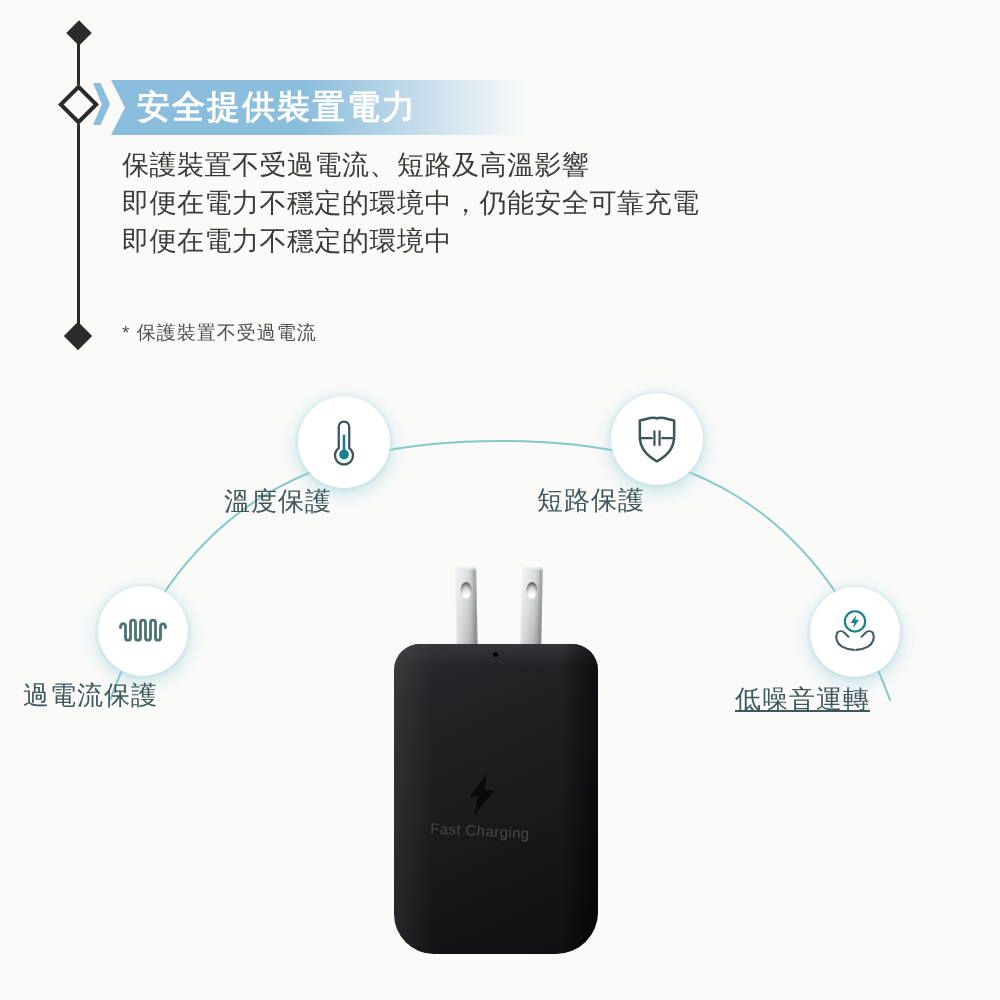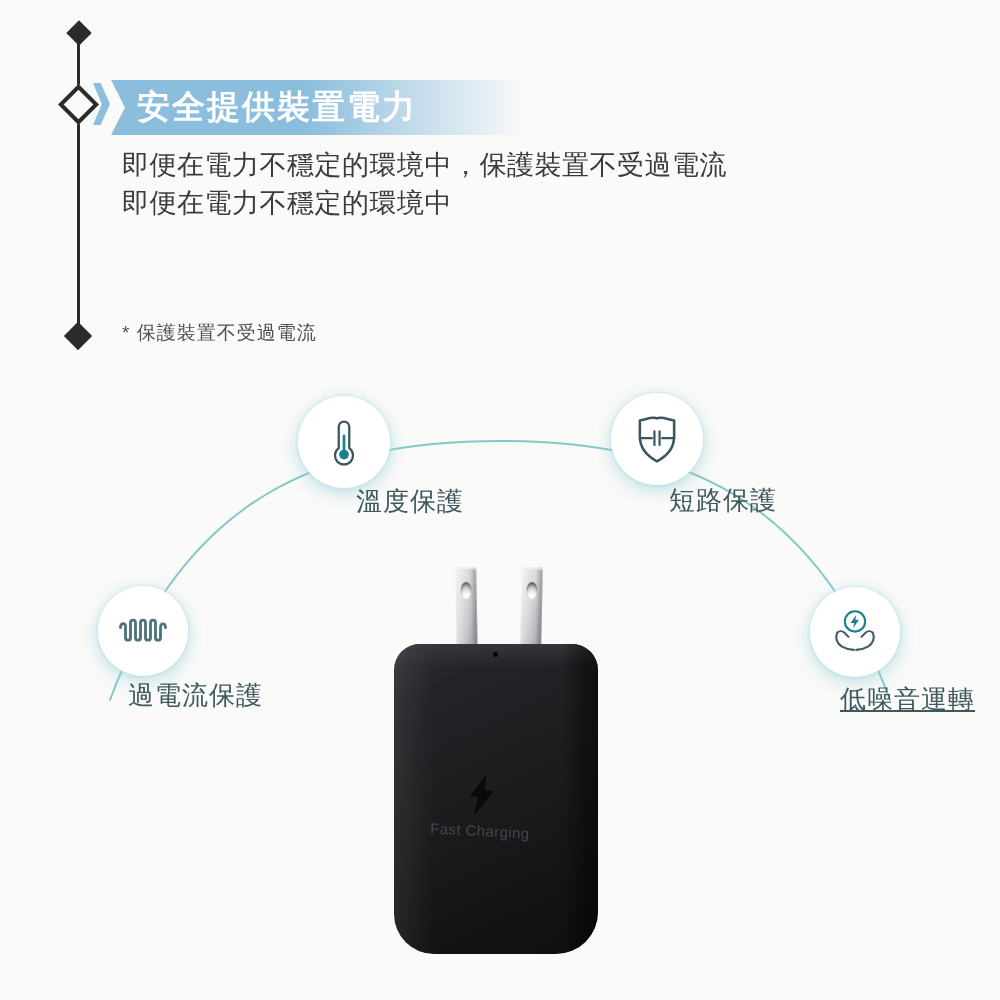--- a/index.html
+++ b/index.html
@@ -57,21 +57,21 @@
     position: absolute; z-index: 2; border-radius: 50%; background: #ffffff;
     box-shadow: 0 5px 18px rgba(150,205,215,0.60), 0 0 4px rgba(195,228,235,0.85);
     display: flex; align-items: center; justify-content: center;
   }
   .fc-temp   { left: 298px; top: 396px; width: 92px; height: 92px; }
   .fc-shield { left: 611px; top: 393px; width: 92px; height: 92px; }
   .fc-wave   { left:  98px; top: 586px; width: 90px; height: 90px; }
   .fc-hands  { left: 810px; top: 587px; width: 90px; height: 90px; }
 
   .feature-label {
-    position: absolute; z-index: 2; width: 240px; text-align: right;
+    position: absolute; z-index: 2; width: 240px; text-align: left;
     font-size: 26px; font-weight: 500; color: #3e585d; letter-spacing: 1px;
   }
   .fl-temp   { left: 224px; top: 484px; }
   .fl-shield { left: 537px; top: 483px; }
   .fl-wave   { left:  23px; top: 678px; }
   .fl-hands  { left: 735px; top: 682px; text-decoration: underline; }
 
   
   .prong {
     position: absolute; z-index: 2; width: 21px; height: 86px; top: 567px;
@@ -127,21 +127,22 @@
   <div class="diamond filled-top"></div>
   <div class="diamond outline-mid"></div>
   <div class="diamond filled-bot"></div>
 
   <div class="banner-chevron"></div>
   <div class="banner">
     <h1>安全提供裝置電力</h1>
   </div>
 
   <div class="body-text">
-    <p>即便在電力不穩定的環境中，保護裝置不受過電流</p>
+    <p>保護裝置不受過電流、短路及高溫影響</p>
+    <p>即便在電力不穩定的環境中，仍能安全可靠充電</p>
     <p>即便在電力不穩定的環境中</p>
   </div>
   <div class="footnote">* 保護裝置不受過電流</div>
 
   <svg class="arc-svg" width="1000" height="1000" viewBox="0 0 1000 1000">
     <path d="M 110 700 C 185 498 320 441 500 441 C 680 441 815 498 890 700" fill="none" stroke="#7ec5c7" stroke-width="2" stroke-linecap="round" opacity="0.95"></path>
   </svg>
 
   <div class="feature-circle fc-temp">
     <svg width="30" height="47" viewBox="0 0 40 62">

